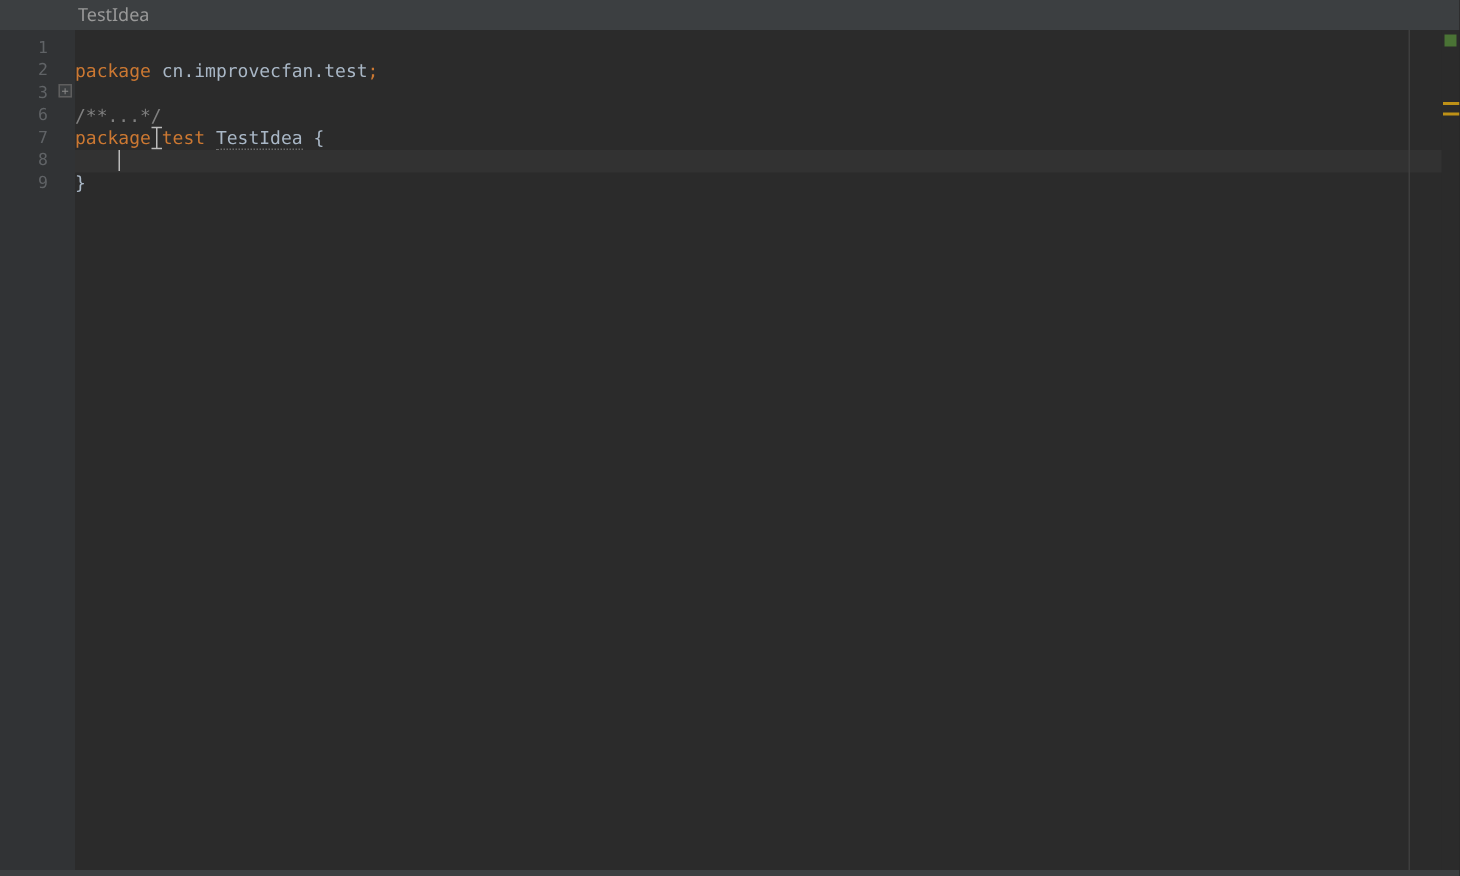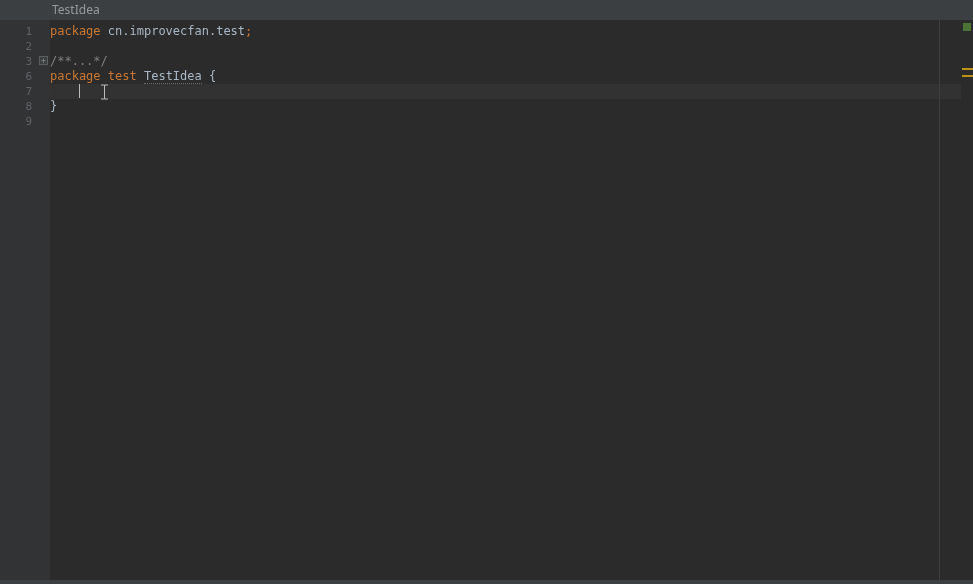--- a/index.html
+++ b/index.html
@@ -60,21 +60,21 @@
       font-size: 8px;
       line-height: 7px;
       text-align: center;
       background: #3c3f41;
       cursor: pointer;
     }
 
     .code-area {
       flex: 1;
       position: relative;
-      padding-top: 4px;
+      padding-top: 20px;
     }
     .code-line {
       height: 15px;
       line-height: 15px;
       white-space: pre;
       color: #a9b7c6;
     }
     .code-line.current {
       background: #323232;
     }

